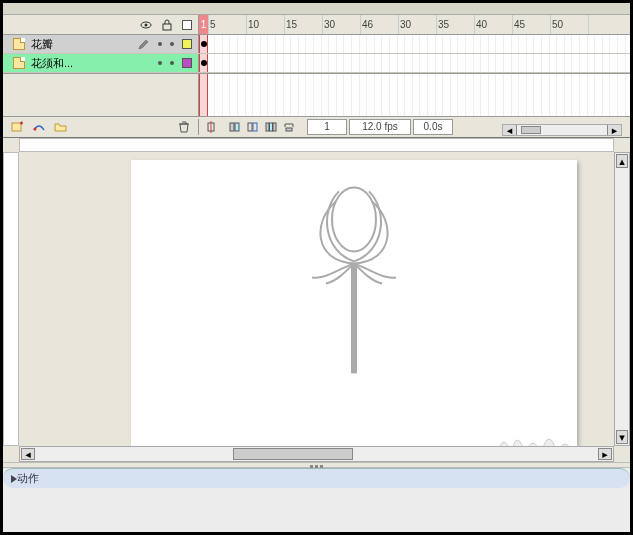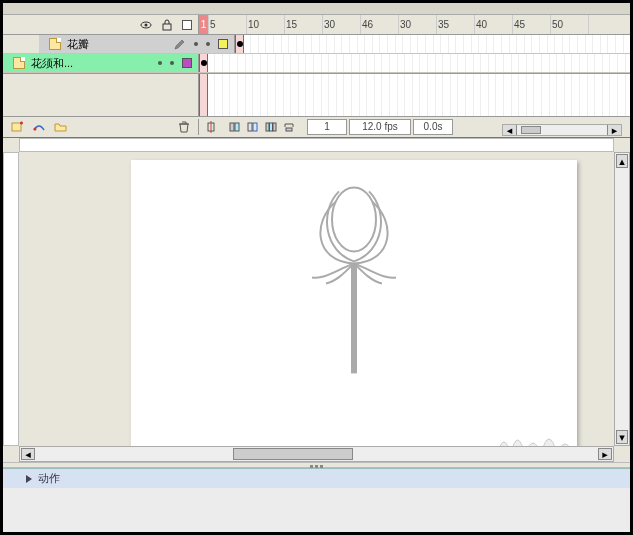--- a/index.html
+++ b/index.html
@@ -15,21 +15,21 @@
   .layer-col-head { width: 196px; display: flex; align-items: center; justify-content: flex-end; gap: 10px; padding-right: 6px; border-right: 1px solid #999; background: #e8e6da; }
   .layer-col-head svg, .layer-col-head .sq { flex: 0 0 auto; }
   .sq { width: 10px; height: 10px; border: 1px solid #555; background: #fff; }
   .ruler { flex: 1; display: flex; position: relative; background: #e8e6da; }
   .ruler-cell { width: 38px; text-align: left; font-size: 10px; color: #444; padding-left: 1px; border-right: 1px solid #ccc; line-height: 20px; }
   .ruler-cell.first { width: 10px; background: #e88; color: #fff; text-align: center; padding: 0; }
   
   .layers { border-bottom: 1px solid #999; }
   .layer-row { display: flex; height: 19px; border-bottom: 1px solid #c8c6ba; }
   .layer-label { width: 196px; display: flex; align-items: center; gap: 6px; padding-left: 10px; border-right: 1px solid #999; background: #86efac; position: relative; }
-  .layer-label.sel { background: #d0d0d0; margin-left: 36px; }
+  .layer-label.sel { background: #d0d0d0; }
   .page-ic { width: 12px; height: 12px; background: #fde7a3; border: 1px solid #b89a3a; position: relative; }
   .page-ic::after { content:""; position:absolute; right:-1px; top:-1px; width:4px; height:4px; background:#fff; border-left:1px solid #b89a3a; border-bottom:1px solid #b89a3a;}
   .layer-dots { margin-left: auto; display: flex; gap: 8px; align-items: center; padding-right: 6px; }
   .dot { width: 4px; height: 4px; background: #555; border-radius: 50%; }
   .pencil { width: 12px; height: 12px; }
   .color-sw { width: 10px; height: 10px; border: 1px solid #555; }
   .track { flex: 1; position: relative; background: #fff; }
   .track-grid { position:absolute; inset:0; background-image: repeating-linear-gradient(to right, #eee 0, #eee 1px, transparent 1px, transparent 7.6px), repeating-linear-gradient(to right, #ddd 0, #ddd 1px, transparent 1px, transparent 38px); }
   .playhead-col { position:absolute; left:0; top:0; width:9px; height:100%; background: rgba(230,120,120,.3); border-left:1px solid #c44; border-right:1px solid #c44; }
   .kf { position:absolute; left:2px; top:50%; width:6px; height:6px; margin-top:-3px; background:#000; border-radius:50%; }
@@ -56,21 +56,21 @@
   .sb-h { position:absolute; left:16px; right:16px; bottom:0; height:16px; background:#eee; border:1px solid #aaa; }
   .sb-h .thumb { position:absolute; left:36%; top:1px; width:120px; height:12px; background:#ccc; border:1px solid #888; }
   .sb-h .arr { position:absolute; top:1px; width:14px; height:12px; background:#ddd; border:1px solid #888; display:flex; align-items:center; justify-content:center; }
   .sb-v { position:absolute; right:0; top:14px; width:16px; bottom:16px; background:#eee; border:1px solid #aaa; }
   .sb-v .arr { position:absolute; left:1px; width:12px; height:14px; background:#ddd; border:1px solid #888; display:flex; align-items:center; justify-content:center; }
 
   
   .panel-sep { height:6px; background:#e8e6da; border-top:1px solid #bbb; border-bottom:1px solid #bbb; position:relative;}
   .panel-sep .grip { position:absolute; left:50%; top:1px; width:30px; height:4px; transform:translateX(-50%); display:flex; gap:2px; justify-content:center; align-items:center;}
   .panel-sep .grip span{width:3px;height:3px;background:#888;}
-  .panel-title { height:20px; display:flex; align-items:center; background:#d6e2f2; border-top:1px solid #9bb; padding-left:23px; gap:6px; color:#334; }
+  .panel-title { height:20px; display:flex; align-items:center; background:#d6e2f2; border-top:1px solid #9bb; padding-left:8px; gap:0; color:#334;border-radius:10px; }
   .tri { width:0;height:0;border-top:4px solid transparent;border-bottom:4px solid transparent;border-left:6px solid #445;}
 
   .hscroll-mini { position:absolute; right:8px; bottom:2px; width:120px; height:12px; background:#eee; border:1px solid #aaa; display:flex; }
   .hscroll-mini .a { width:14px; background:#ddd; border-right:1px solid #888; display:flex; align-items:center; justify-content:center;}
   .hscroll-mini .a:last-child{border-right:none;border-left:1px solid #888;}
   .hscroll-mini .t { flex:1; position:relative; }
   .hscroll-mini .t span{position:absolute; left:4px; top:1px; width:20px; height:8px; background:#ccc; border:1px solid #888;}
 </style>
 </head>
 <body>

